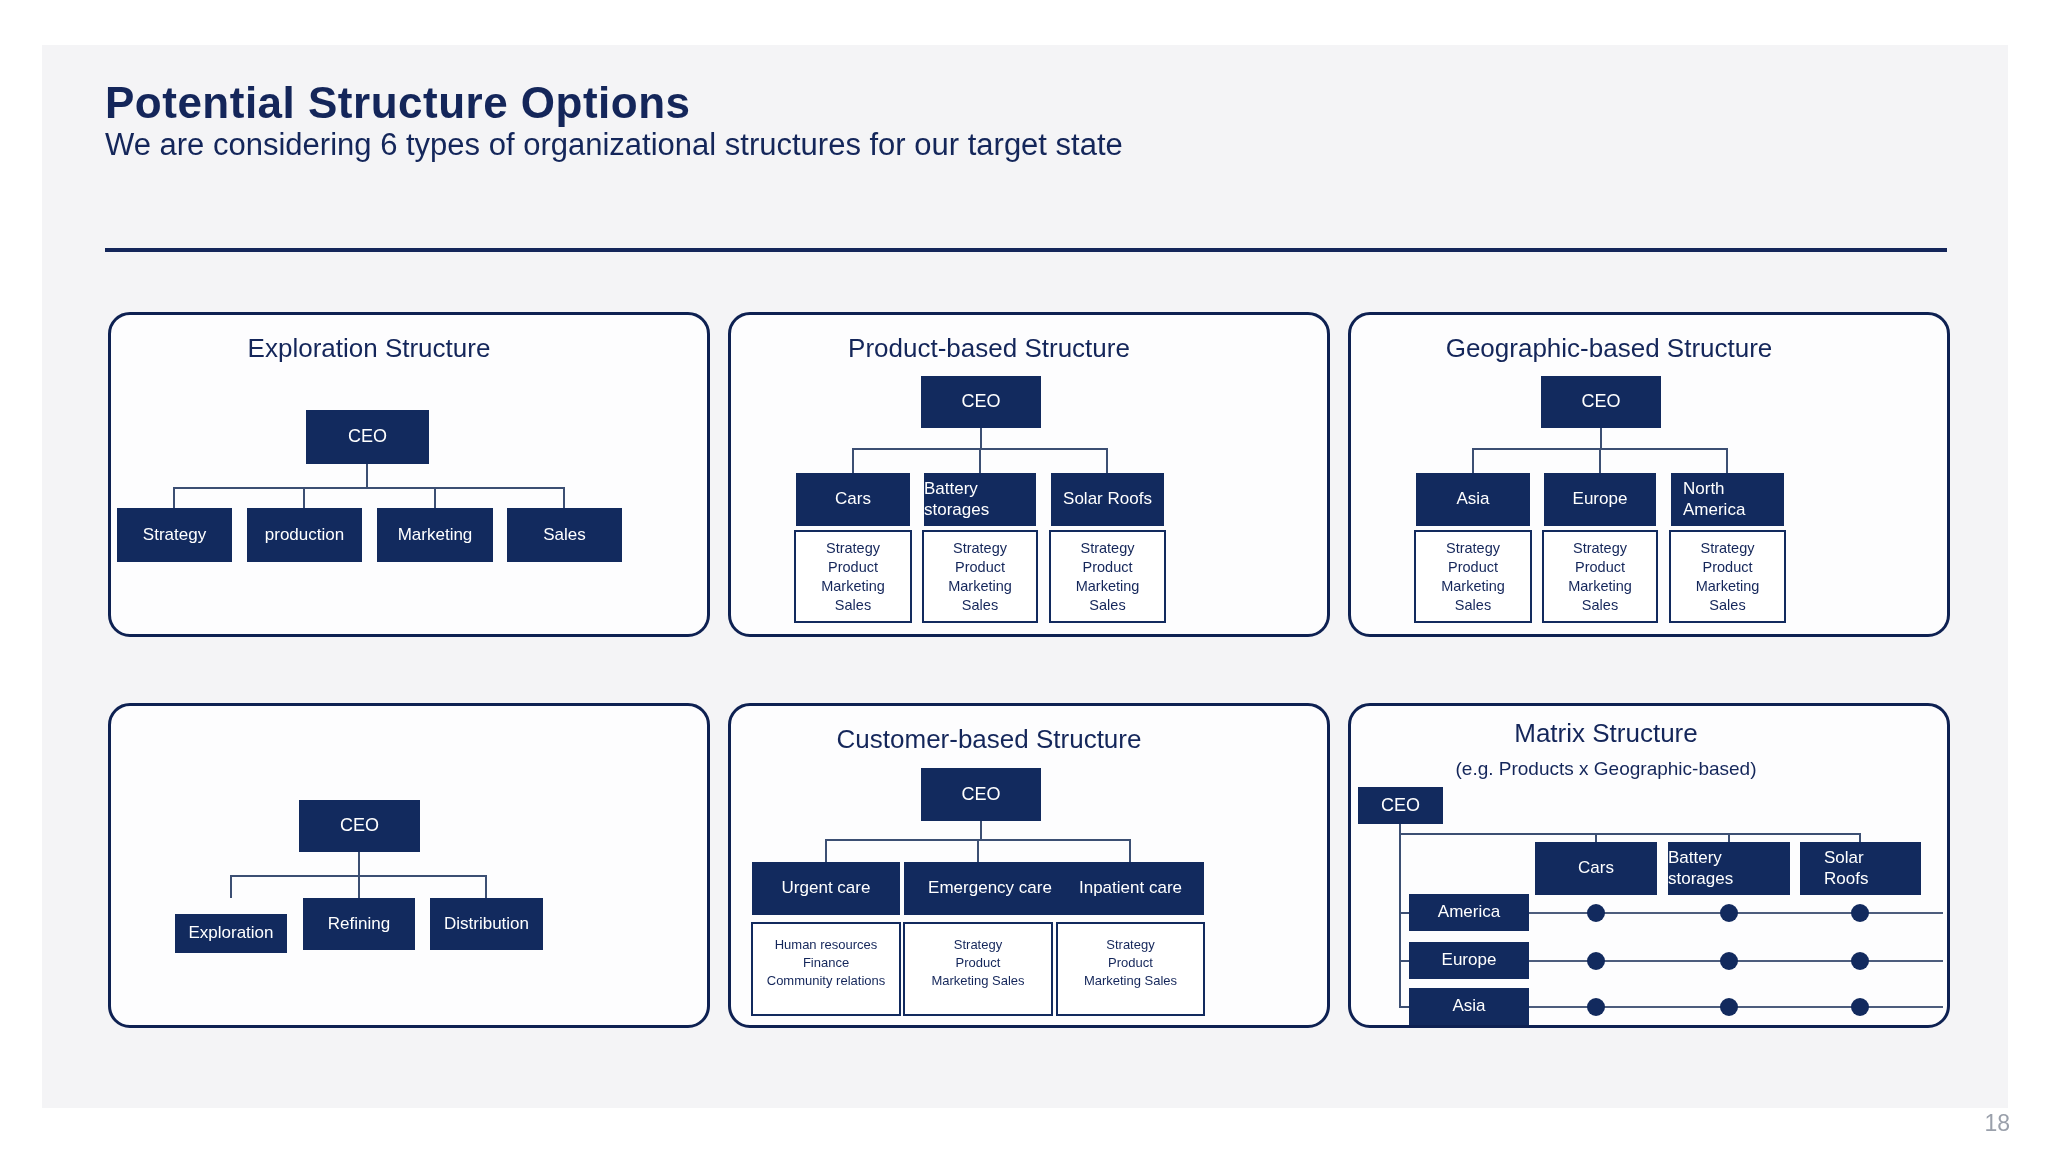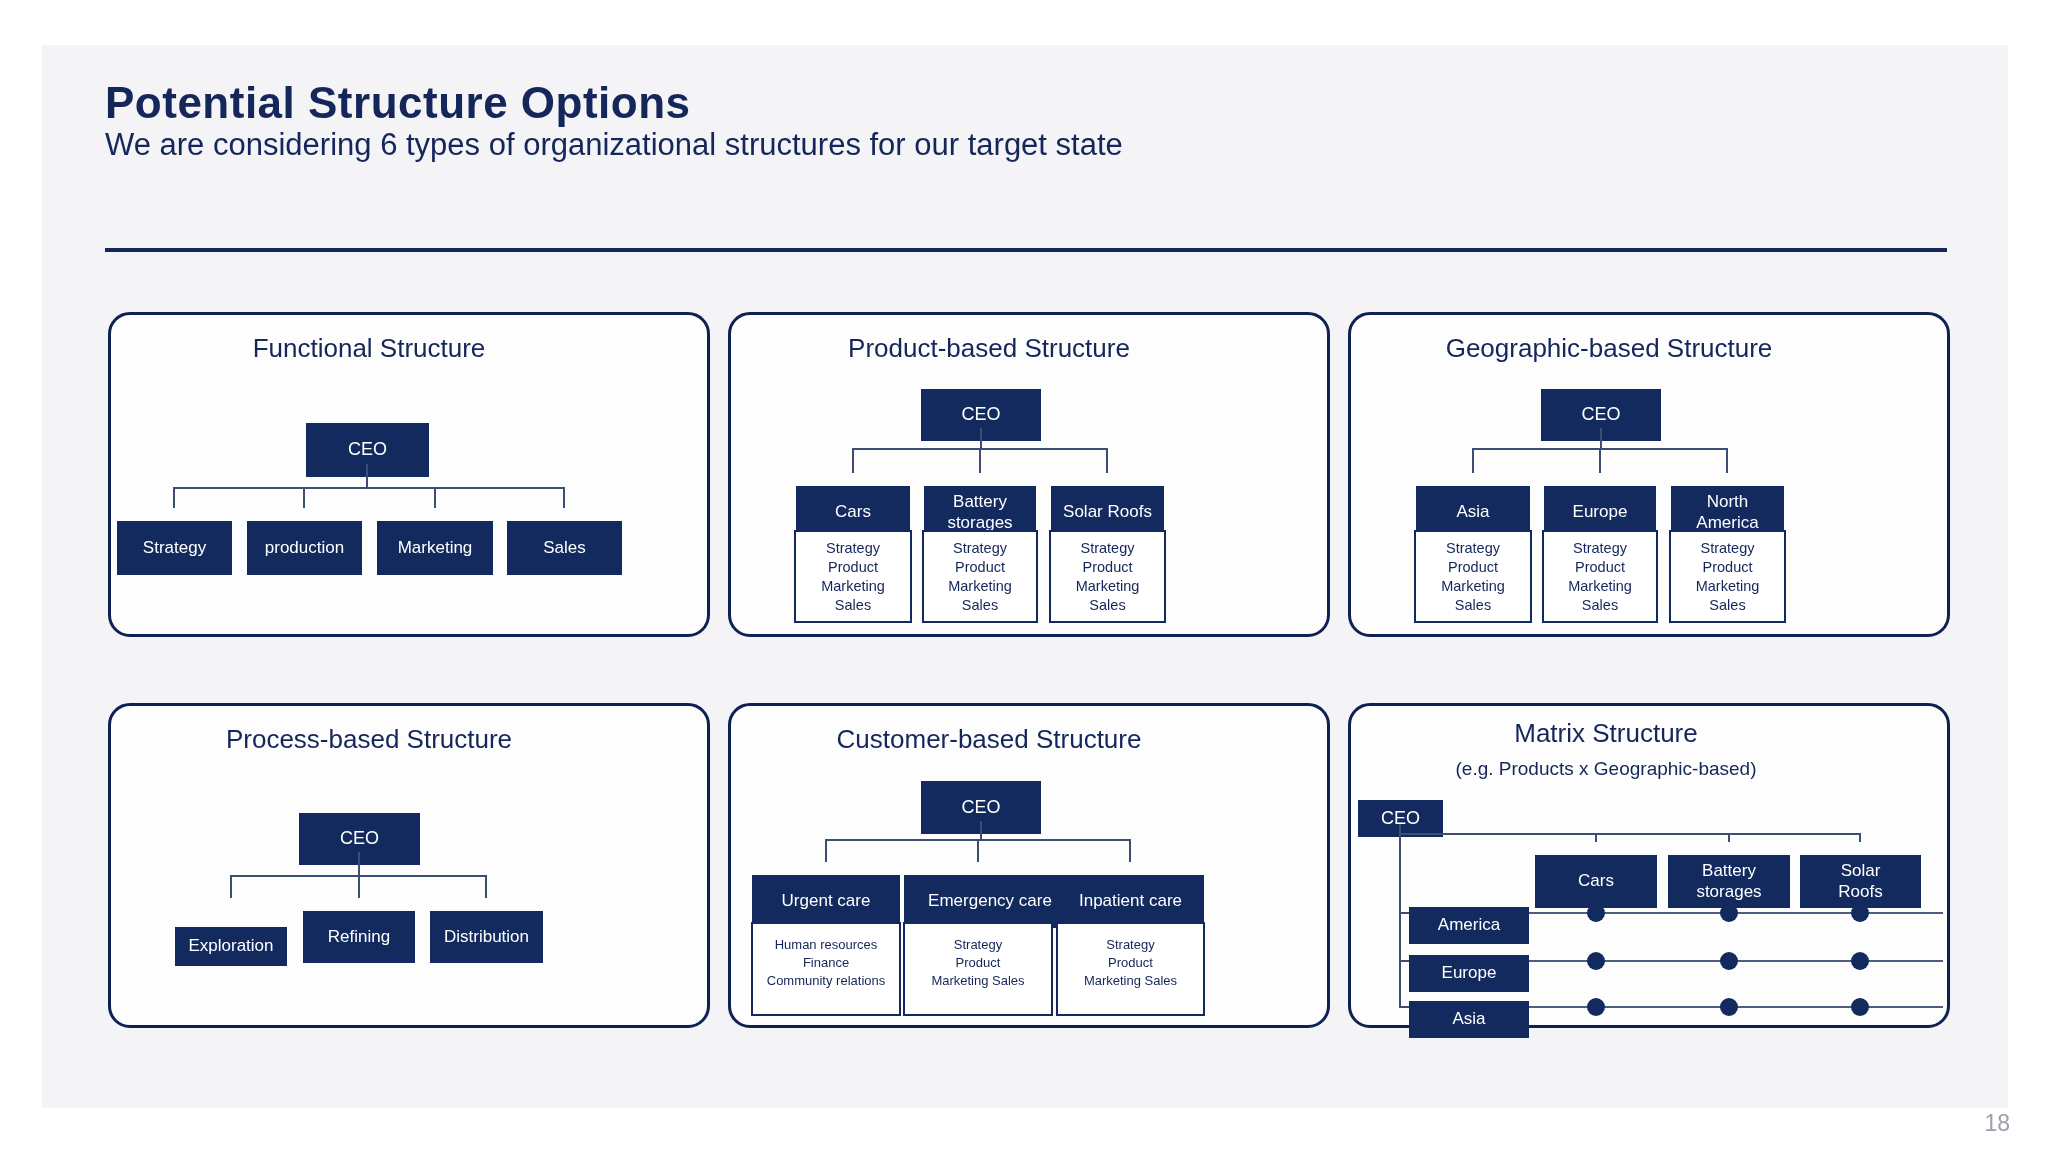--- a/index.html
+++ b/index.html
@@ -9,21 +9,21 @@
   .main-title{position:absolute;left:63px;top:33px;font-size:44px;font-weight:700;color:#14265a;letter-spacing:0.5px;}
   .sub-title{position:absolute;left:63px;top:82px;font-size:31px;font-weight:400;color:#14265a;}
   .divider{position:absolute;left:63px;top:203px;width:1842px;height:4px;background:#14265a;}
   .page-num{position:absolute;left:1930px;top:1110px;width:80px;text-align:right;font-size:23px;color:#9aa0ab;}
 
   .panel{position:absolute;width:602px;height:325px;background:#fdfdfe;border:3px solid #0e2152;border-radius:22px;box-sizing:border-box;}
   .ptitle{position:absolute;left:0;top:18px;width:516px;text-align:center;font-size:26px;font-weight:400;color:#14265a;}
   .psubtitle{position:absolute;left:0;top:52px;width:510px;text-align:center;font-size:19px;font-weight:400;color:#14265a;}
 
   .nbox{position:absolute;background:#122a5e;color:#ffffff;display:flex;align-items:center;justify-content:center;
-    text-align:center;font-size:17px;line-height:1.18;box-sizing:border-box;margin-top:13px;}
+    font-size:17px;line-height:1.18;box-sizing:border-box;}
   .nbox.ceo{font-size:18px;}
   .wbox{position:absolute;background:#ffffff;border:2px solid #122a5e;color:#14265a;box-sizing:border-box;
     text-align:center;font-size:14.5px;line-height:1.32;white-space:pre-line;padding-top:7px;}
   .wbox.big{font-size:13px;line-height:1.38;padding-top:12px;}
   .hline,.vline{position:absolute;background:#3c4f73;}
   .hline{height:2px;}
   .vline{width:2px;}
   .rowline{position:absolute;height:2px;background:#4d5d7d;}
   .dot{position:absolute;width:18px;height:18px;border-radius:50%;background:#122a5e;}
   .pad-narrow{padding-left:24px;padding-right:24px;}
@@ -33,21 +33,21 @@
 <body>
 
 <div id="screen">
   <div class="slide">
 
     <div class="main-title">Potential Structure Options</div>
     <div class="sub-title">We are considering 6 types of organizational structures for our target state</div>
     <div class="divider"></div>
 
     <section class="panel" style="left:66px;top:267px;">
-      <div class="ptitle">Functional Structure</div>
+      <div class="ptitle">Exploration Structure</div>
       <div class="nbox ceo" style="left:195px;top:95px;width:123px;height:54px;">CEO</div>
       <div class="vline" style="left:255px;top:149px;height:23px;"></div>
       <div class="hline" style="left:62px;top:172px;width:391px;"></div>
       <div class="vline" style="left:62px;top:172px;height:21px;"></div>
       <div class="vline" style="left:192px;top:172px;height:21px;"></div>
       <div class="vline" style="left:323px;top:172px;height:21px;"></div>
       <div class="vline" style="left:452px;top:172px;height:21px;"></div>
       <div class="nbox" style="left:6px;top:193px;width:115px;height:54px;">Strategy</div>
       <div class="nbox" style="left:136px;top:193px;width:115px;height:54px;">production</div>
       <div class="nbox" style="left:266px;top:193px;width:116px;height:54px;">Marketing</div>
@@ -98,21 +98,20 @@
 Product
 Marketing
 Sales</div>
       <div class="wbox" style="left:318px;top:215px;width:117px;height:93px;">Strategy
 Product
 Marketing
 Sales</div>
     </section>
 
     <section class="panel" style="left:66px;top:658px;">
-      <div class="ptitle">Process-based Structure</div>
       <div class="nbox ceo" style="left:188px;top:94px;width:121px;height:52px;">CEO</div>
       <div class="vline" style="left:247px;top:146px;height:23px;"></div>
       <div class="hline" style="left:119px;top:169px;width:257px;"></div>
       <div class="vline" style="left:119px;top:169px;height:23px;"></div>
       <div class="vline" style="left:247px;top:169px;height:23px;"></div>
       <div class="vline" style="left:374px;top:169px;height:23px;"></div>
       <div class="nbox" style="left:64px;top:208px;width:112px;height:39px;">Exploration</div>
       <div class="nbox" style="left:192px;top:192px;width:112px;height:52px;">Refining</div>
       <div class="nbox" style="left:319px;top:192px;width:113px;height:52px;">Distribution</div>
     </section>

